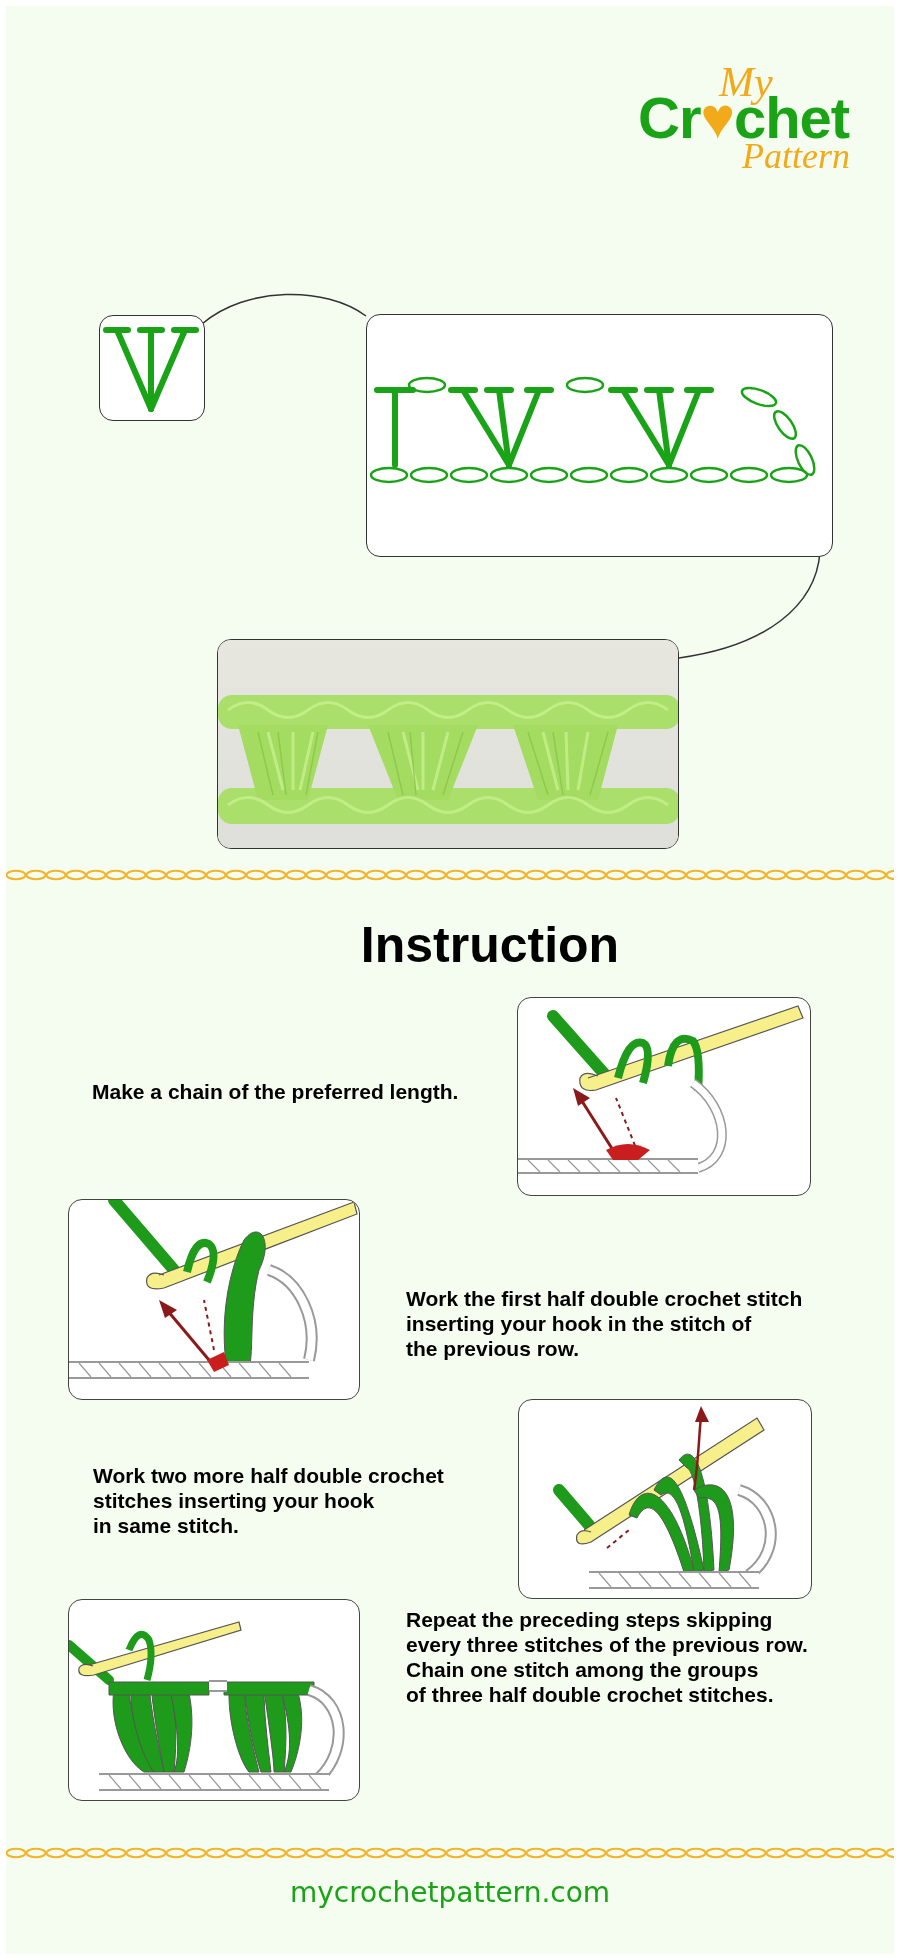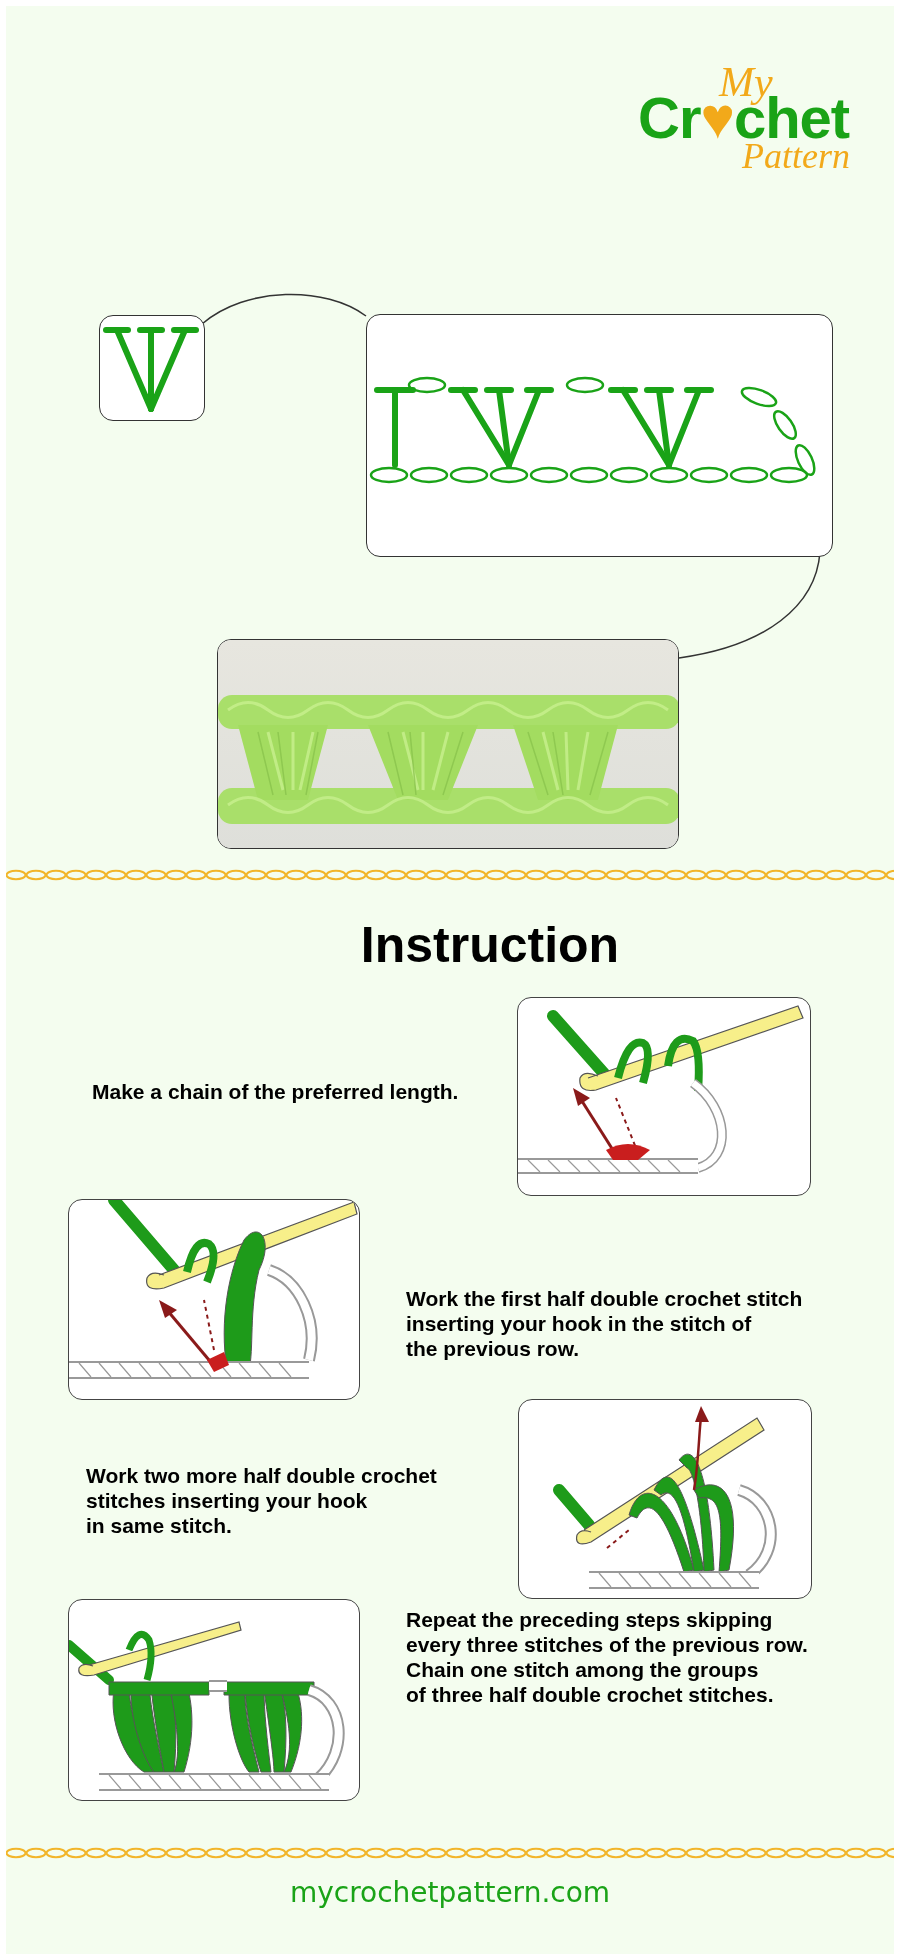--- a/index.html
+++ b/index.html
@@ -180,21 +180,21 @@
       <line x1="140" y1="160" x2="98" y2="110" stroke="#8a1a1a" stroke-width="3"></line>
       <path d="M90,100 L108,110 L96,118 Z" fill="#8a1a1a"></path>
       <line x1="145" y1="150" x2="135" y2="100" stroke="#8a1a1a" stroke-width="2" stroke-dasharray="4,4"></line>
       <path d="M138,160 L155,152 L160,165 L145,172 Z" fill="#c91e1e"></path>
     </svg>
   </div>
   <div class="abs step-text" style="left:400px;top:1248px;width:470px;margin-top:32px;">Work the first half double crochet stitch
 inserting your hook in the stitch of
 the previous row.</div>
 
-  <div class="abs step-text" style="left:80px;top:1457px;width:430px;">Work two more half double crochet
+  <div class="abs step-text" style="left:87px;top:1457px;width:430px;">Work two more half double crochet
 stitches inserting your hook
 in same stitch.</div>
   <div class="abs card" style="left:512px;top:1393px;width:294px;height:200px;">
     <svg width="294" height="200" viewBox="0 0 294 200">
       <line x1="40" y1="90" x2="70" y2="125" stroke="#1e9b1a" stroke-width="12" stroke-linecap="round"></line>
       <path d="M65,130 L238,18 L245,30 L72,142 Q55,148 58,135 Q62,128 72,132" fill="#f7ef8a" stroke="#555" stroke-width="1.2"></path>
       <g fill="#1e9b1a" stroke="#555" stroke-width="1">
         <path d="M110,115 C120,80 150,80 175,170 L165,172 C145,110 130,95 118,118 Z"></path>
         <path d="M135,90 C150,60 165,80 185,170 L175,172 C165,110 155,85 142,95 Z"></path>
         <path d="M160,60 C175,40 190,70 195,170 L185,172 C183,110 175,70 168,68 Z"></path>

